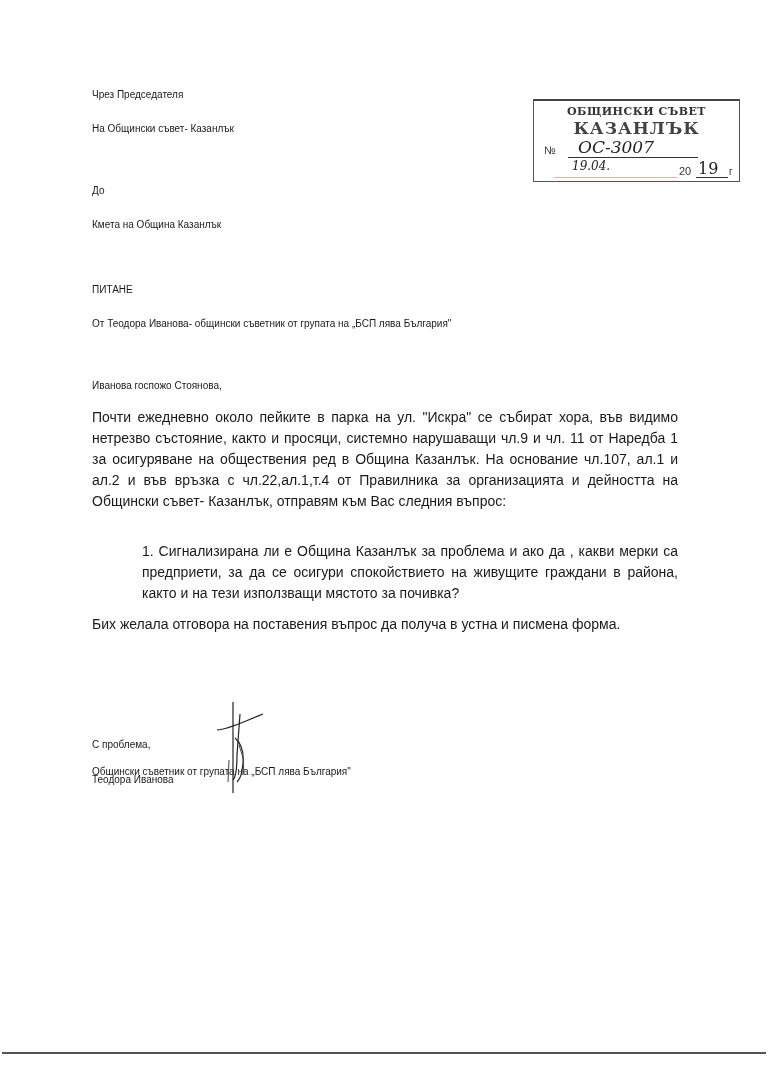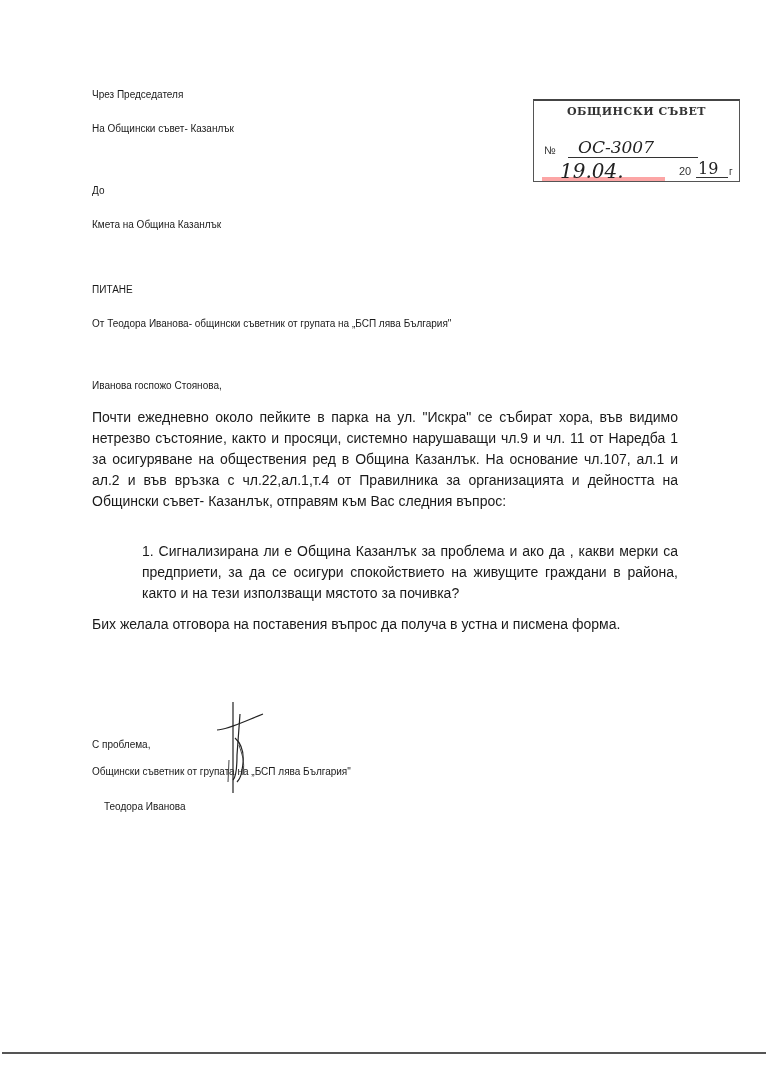--- a/index.html
+++ b/index.html
@@ -7,54 +7,55 @@
          font-family:"Liberation Sans", sans-serif; color:#1a1a1a; }
   .abs { position:absolute; }
   .line { font-size:10px; line-height:18px; white-space:nowrap;text-align:right; }
   .para { position:absolute; left:92px; width:586px; font-size:14px; line-height:21px; text-align:justify; }
   .list-item { position:absolute; left:142px; width:536px; font-size:14px; line-height:21px; text-align:justify; }
   .stamp { position:absolute; left:533px; top:99px; width:205px; height:80px; border:1px solid #555; border-top:2px solid #444; }
   .stamp-t1 { position:absolute; left:0; width:100%; top:4px; text-align:center; font-family:"DejaVu Serif", serif; font-weight:bold; font-size:11px; letter-spacing:0.5px; color:#333; }
   .stamp-t2 { position:absolute; left:0; width:100%; top:17px; text-align:center; font-family:"DejaVu Serif", serif; font-weight:bold; font-size:17px; letter-spacing:1px; color:#444; }
   .stamp-no { position:absolute; left:10px; top:43px; font-size:11px; color:#333; }
   .stamp-num { position:absolute; left:34px; top:36px; width:120px; border-bottom:1px solid #333; font-family:"DejaVu Serif", serif; font-style:italic; font-size:17px; color:#222; padding-left:10px; height:20px; }
-  .stamp-date { position:absolute; left:8px; top:58px; width:105px; border-bottom:4px solid #fca5a5; font-family:"DejaVu Serif", serif; font-style:italic; font-size:20px; color:#222; padding-left:18px; height:18px; }
+  .stamp-date { position:absolute; left:20px; top:58px; width:105px; border-bottom:1px solid #fca5a5; font-family:"DejaVu Serif", serif; font-style:italic; font-size:12px; color:#222; padding-left:18px; height:18px; }
   .stamp-20 { position:absolute; left:145px; top:64px; font-size:11px; color:#333; }
   .stamp-yr { position:absolute; left:162px; top:58px; width:30px; border-bottom:1px solid #333; font-family:"DejaVu Serif", serif; font-size:16px; color:#222; height:18px; padding-left:2px; }
   .stamp-g { position:absolute; left:195px; top:65px; font-size:10px; color:#333; }
   .bottom-rule { position:absolute; left:2px; top:1052px; width:764px; height:2px; background:#555; }
 </style>
 </head>
 <body>
 
 <div class="abs line" style="left:92px;top:86px;">Чрез Председателя</div>
 <div class="abs line" style="left:92px;top:120px;">На Общински съвет- Казанлък</div>
 <div class="abs line" style="left:92px;top:182px;">До</div>
 <div class="abs line" style="left:92px;top:216px;">Кмета на Община Казанлък</div>
 
 <div class="stamp">
   <div class="stamp-t1">ОБЩИНСКИ СЪВЕТ</div>
+  <div class="stamp-t2">КАЗАНЛЪК</div>
   <div class="stamp-no">№</div>
   <div class="stamp-num">ОС-3007</div>
   <div class="stamp-date">19.04.</div>
   <div class="stamp-20">20</div>
   <div class="stamp-yr">19</div>
   <div class="stamp-g">г</div>
 </div>
 
 <div class="abs line" style="left:92px;top:281px;">ПИТАНЕ</div>
 <div class="abs line" style="left:92px;top:315px;">От Теодора Иванова- общински съветник от групата на „БСП лява България"</div>
 
 <div class="abs line" style="left:92px;top:377px;">Иванова госпожо Стоянова,</div>
 <div class="para" style="top:407px;">Почти ежедневно около пейките в парка на ул. "Искра" се събират хора, във видимо нетрезво състояние, както и просяци, системно нарушаващи чл.9 и чл. 11 от Наредба 1 за осигуряване на обществения ред в Община Казанлък. На основание чл.107, ал.1 и ал.2 и във връзка с чл.22,ал.1,т.4 от Правилника за организацията и дейността на Общински съвет- Казанлък, отправям към Вас следния въпрос:</div>
 <div class="list-item" style="top:541px;">1. Сигнализирана ли е Община Казанлък за проблема и ако да , какви мерки са предприети, за да се осигури спокойствието на живущите граждани в района, както и на тези използващи мястото за почивка?</div>
 <div class="para" style="top:614px;">Бих желала отговора на поставения въпрос да получа в устна и писмена форма.</div>
 
 <div class="abs line" style="left:92px;top:736px;">С проблема,</div>
-<div class="abs line" style="left:92px;top:798px;margin-left:12px;">Теодора Иванова</div>
+<div class="abs line" style="left:92px;top:771px;">Теодора Иванова</div>
 <div class="abs line" style="left:92px;top:763px;">Общински съветник от групата на „БСП лява България"</div>
 
 <svg class="abs" style="left:215px;top:700px;" width="50" height="95">
   <path d="M18 2 L18 93" stroke="#222" stroke-width="1.2" fill="none"></path>
   <path d="M2 30 C12 30 28 22 48 14" stroke="#222" stroke-width="1.2" fill="none"></path>
   <path d="M25 14 L22 55 C22 70 20 78 18 80" stroke="#222" stroke-width="1.2" fill="none"></path>
   <path d="M20 38 C28 45 30 55 27 70 C26 78 24 80 22 82" stroke="#222" stroke-width="1.2" fill="none"></path>
   <path d="M24 45 C27 55 30 60 28 75" stroke="#444" stroke-width="1" fill="none"></path>
   <path d="M14 60 L13 82" stroke="#444" stroke-width="1" fill="none"></path>
 </svg>

